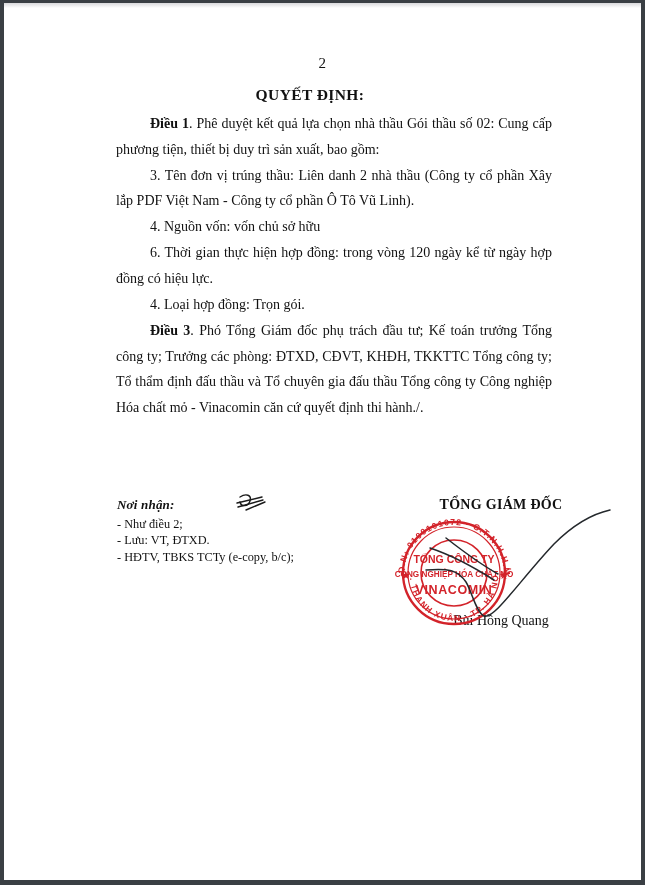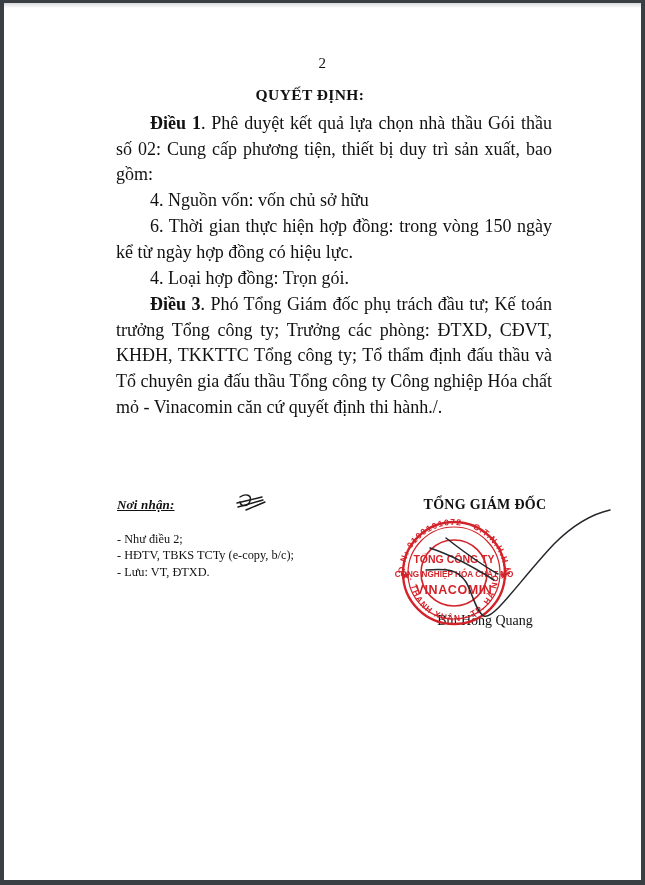--- a/index.html
+++ b/index.html
@@ -9,30 +9,30 @@
         background:#ffffff;overflow:hidden;}
   #topshade{position:absolute;left:0;top:0;width:637px;height:5px;
             background:linear-gradient(#d9d9dc,#ffffff);}
   .doc{position:absolute;left:0;top:0;width:637px;height:877px;
        color:#111;}
   .pageno{position:absolute;top:52px;left:0;width:637px;text-align:center;
           font-size:15px;letter-spacing:.5px;}
   .title{position:absolute;top:83px;left:0;width:612px;text-align:center;
          font-size:15.5px;font-weight:bold;letter-spacing:.4px;}
   .body{position:absolute;left:112px;top:108px;width:436px;
-        font-size:18px;line-height:25.6px;text-align:justify;
+        font-size:14px;line-height:25.6px;text-align:justify;
         text-justify:inter-word;}
   .body p{margin:0 0 0.5px 0;text-indent:34px;}
   .b{font-weight:bold;}
   .nn{position:absolute;left:113px;top:494px;width:250px;}
   .nn .hd{font-weight:bold;font-style:italic;font-size:13px;
-          letter-spacing:.2px;text-decoration:underline;}
-  .nn ul{list-style:none;margin:18px 0 0 0;padding:0;}
+          letter-spacing:.2px;}
+  .nn ul{list-style:none;margin:3px 0 0 0;padding:0;}
   .nn li{font-size:12.3px;line-height:16.4px;white-space:nowrap;}
-  .sig{position:absolute;left:376px;top:494px;width:210px;text-align:center;}
+  .sig{position:absolute;left:392px;top:494px;width:210px;text-align:center;}
   .sig .role{font-size:14px;font-weight:bold;letter-spacing:.3px;}
   .sig .name{position:absolute;left:0;top:116px;width:210px;text-align:center;
              font-size:14px;font-weight:normal;}
   .stampwrap{position:absolute;left:383px;top:512px;width:135px;height:112px;}
   .inkwrap{position:absolute;left:420px;top:505px;width:190px;height:125px;}
   .nnmark{position:absolute;left:228px;top:488px;width:42px;height:26px;}
 </style>
 </head>
 <body>
 
@@ -42,42 +42,43 @@
   <div class="doc">
 
     <div class="pageno">2</div>
 
     <div class="title">QUYẾT ĐỊNH:</div>
 
     <div class="body">
 
       <p><span class="b">Điều 1</span><span>. Phê duyệt kết quả lựa chọn nhà thầu Gói thầu số 02: Cung cấp phương tiện, thiết bị duy trì sản xuất, bao gồm:</span></p>
 
+      <p>3. Tên đơn vị trúng thầu: Liên danh 2 nhà thầu (Công ty cổ phần Xây lắp PDF Việt Nam - Công ty cổ phần Ô Tô Vũ Linh).</p>
       <p>4. Nguồn vốn: vốn chủ sở hữu</p>
-      <p>6. Thời gian thực hiện hợp đồng: trong vòng 150 ngày kể từ ngày hợp đồng có hiệu lực.</p>
+      <p>6. Thời gian thực hiện hợp đồng: trong vòng 120 ngày kể từ ngày hợp đồng có hiệu lực.</p>
       <p>4. Loại hợp đồng: Trọn gói.</p>
 
       <p><span class="b">Điều 3</span><span>. Phó Tổng Giám đốc phụ trách đầu tư; Kế toán trưởng Tổng công ty; Trưởng các phòng: ĐTXD, CĐVT, KHĐH, TKKTTC Tổng công ty; Tổ thẩm định đấu thầu và Tổ chuyên gia đấu thầu Tổng công ty Công nghiệp Hóa chất mỏ - Vinacomin căn cứ quyết định thi hành./.</span></p>
     </div>
 
     <svg class="nnmark" viewBox="0 0 42 26">
       <g fill="none" stroke="#1a1a1a" stroke-width="1.4" stroke-linecap="round">
         <path d="M8 6 C14 2, 20 4, 18 10 C16 16, 9 16, 8 11"></path>
         <path d="M5 12 L30 6"></path>
         <path d="M6 16 L31 9"></path>
         <path d="M14 19 L33 11"></path>
       </g>
     </svg>
 
     <div class="nn">
       <div class="hd">Nơi nhận:</div>
       <ul>
         <li>- Như điều 2;</li>
+        <li>- Lưu: VT, ĐTXD.</li>
         <li>- HĐTV, TBKS TCTy (e-copy, b/c);</li>
-        <li>- Lưu: VT, ĐTXD.</li>
       </ul>
     </div>
 
     <div class="sig">
       <div class="role">TỔNG GIÁM ĐỐC</div>
       <div class="name">Bùi Hồng Quang</div>
     </div>
 
     <svg class="stampwrap" viewBox="0 0 135 112">
       <defs>

